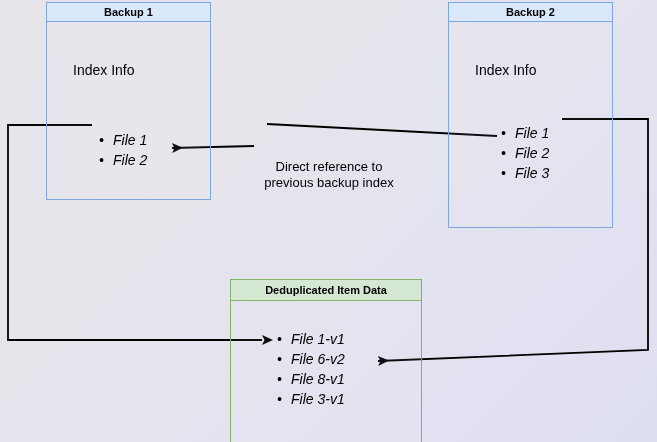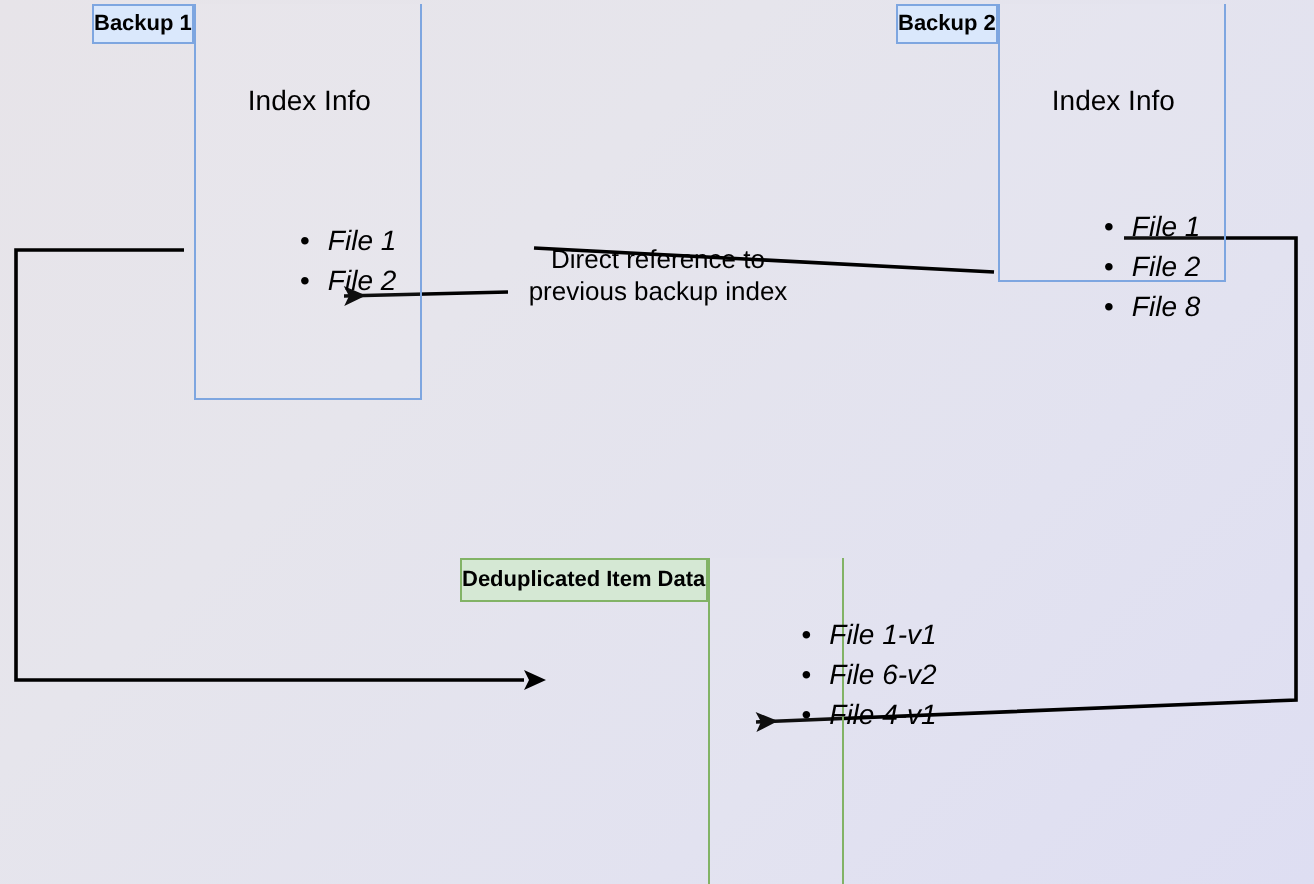--- a/index.html
+++ b/index.html
@@ -17,21 +17,21 @@
     position: relative;
     width: 657px;
     height: 442px;
   }
 
   
   .node {
     position: absolute;
     box-sizing: border-box;
     display: flex;
-    flex-direction: row;
+    flex-direction: column;
   }
   .node-header {
     box-sizing: border-box;
     text-align: center;
     font-weight: bold;
     font-size: 11px;
     color: #000000;
     line-height: 1;
     display: flex;
     align-items: center;
@@ -100,20 +100,21 @@
   }
 
   
   .edge-label {
     position: absolute;
     font-size: 13px;
     color: #000;
     text-align: center;
     line-height: 16px;
     white-space: pre-line;
+    margin-top: 37px;
   }
 
   
   #edges {
     position: absolute;
     left: 0;
     top: 0;
     width: 657px;
     height: 442px;
     pointer-events: none;
@@ -152,39 +153,40 @@
     <div class="node-header">Backup 1</div>
     <div class="node-body">
       <div class="index-label" style="left:26px; top:40px;">Index Info</div>
       <ul class="file-list" style="left:50px; top:108px;">
         <li>File 1</li>
         <li>File 2</li>
       </ul>
     </div>
   </div>
 
-  <div class="node blue" style="left:448px; top:2px; width:165px; height:139px;">
+  <div class="node blue" style="left:448px; top:2px; width:165px; height:226px;">
     <div class="node-header">Backup 2</div>
     <div class="node-body">
       <div class="index-label" style="left:26px; top:40px;">Index Info</div>
       <ul class="file-list" style="left:50px; top:101px;">
         <li>File 1</li>
         <li>File 2</li>
-        <li>File 8</li>
+        <li>File 3</li>
       </ul>
     </div>
   </div>
 
   <div class="node green" style="left:230px; top:279px; width:192px; height:191px;">
     <div class="node-header">Deduplicated Item Data</div>
     <div class="node-body">
       <ul class="file-list" style="left:44px; top:28px;">
         <li>File 1-v1</li>
         <li>File 6-v2</li>
-        <li>File 4-v1</li>
+        <li>File 8-v1</li>
+        <li>File 3-v1</li>
       </ul>
     </div>
   </div>
 
   <div class="edge-label" style="left:255px; top:122px; width:148px;">Direct reference to
 previous backup index</div>
 
 </div>
 
 </body></html>

